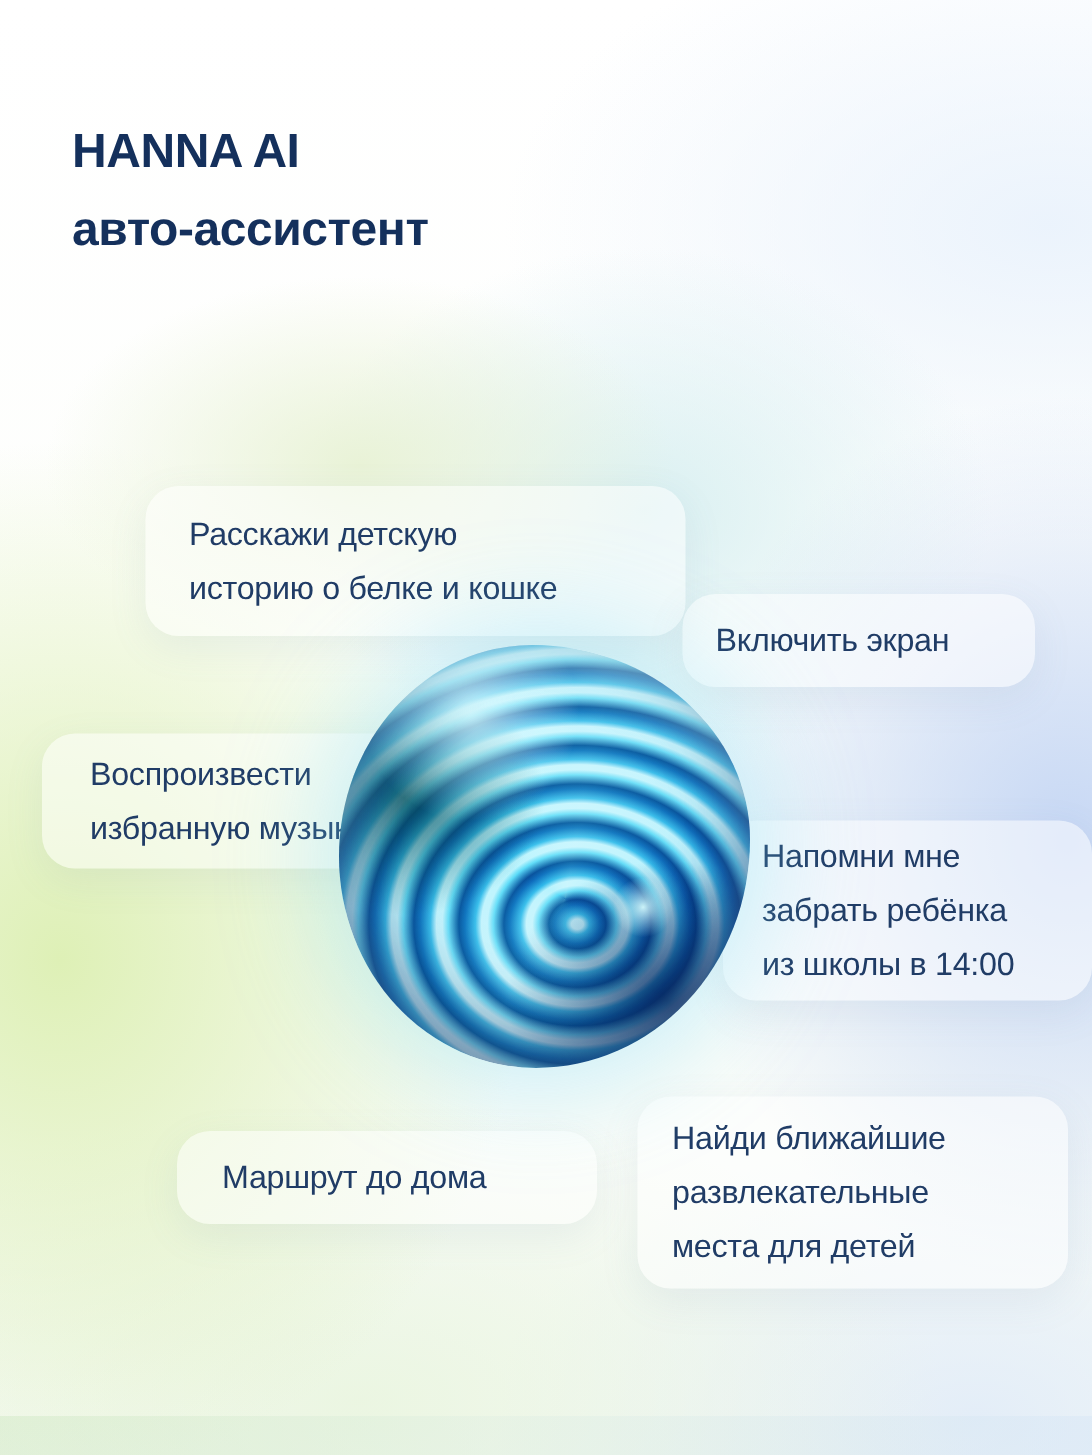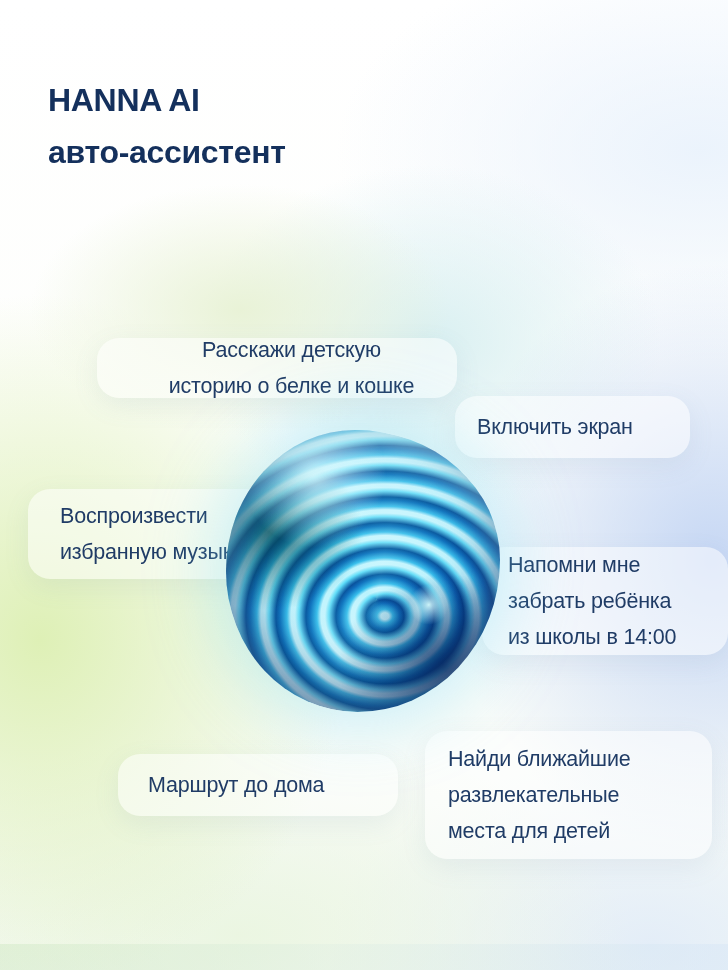--- a/index.html
+++ b/index.html
@@ -37,24 +37,24 @@
     background:rgba(255,255,255,0.52);
     border-radius:22px;
     display:flex;flex-direction:column;justify-content:center;
     color:#203c66;
     font-size:21.5px;line-height:1.68;
     letter-spacing:-0.2px;
     box-shadow:0 8px 26px rgba(110,140,165,0.10);
     z-index:2;
     white-space:nowrap;
   }
-  .b1{left:97px;  top:338px; width:331px; height:60px;  padding-left:29px;align-items:center;}
+  .b1{left:97px;  top:324px; width:331px; height:100px;  padding-left:29px;}
   .b2{left:455px; top:396px; width:213px; height:62px;  padding-left:22px;}
   .b3{left:28px;  top:489px; width:232px; height:90px;  padding-left:32px;}
-  .b4{left:482px; top:547px; width:220px; height:108px; padding-left:26px;}
+  .b4{left:482px; top:547px; width:220px; height:120px; padding-left:26px;}
   .b5{left:50px;  top:641px; width:272px; height:86px;  padding-left:30px;}
   .b6{left:118px; top:754px; width:250px; height:62px;  padding-left:30px;}
   .b7{left:425px; top:731px; width:264px; height:128px; padding-left:23px;}
   .orb{
     position:absolute;left:226px;top:430px;width:274px;height:282px;
     z-index:3;
     border-radius:47% 53% 52% 48% / 50% 46% 54% 50%;
     background:
       radial-gradient(circle 20px at 74% 62%, rgba(225,255,255,0.95) 0%, rgba(225,255,255,0) 100%),
       radial-gradient(circle at 32% 16%, rgba(218,250,255,0.85) 0%, rgba(218,250,255,0) 24%),

